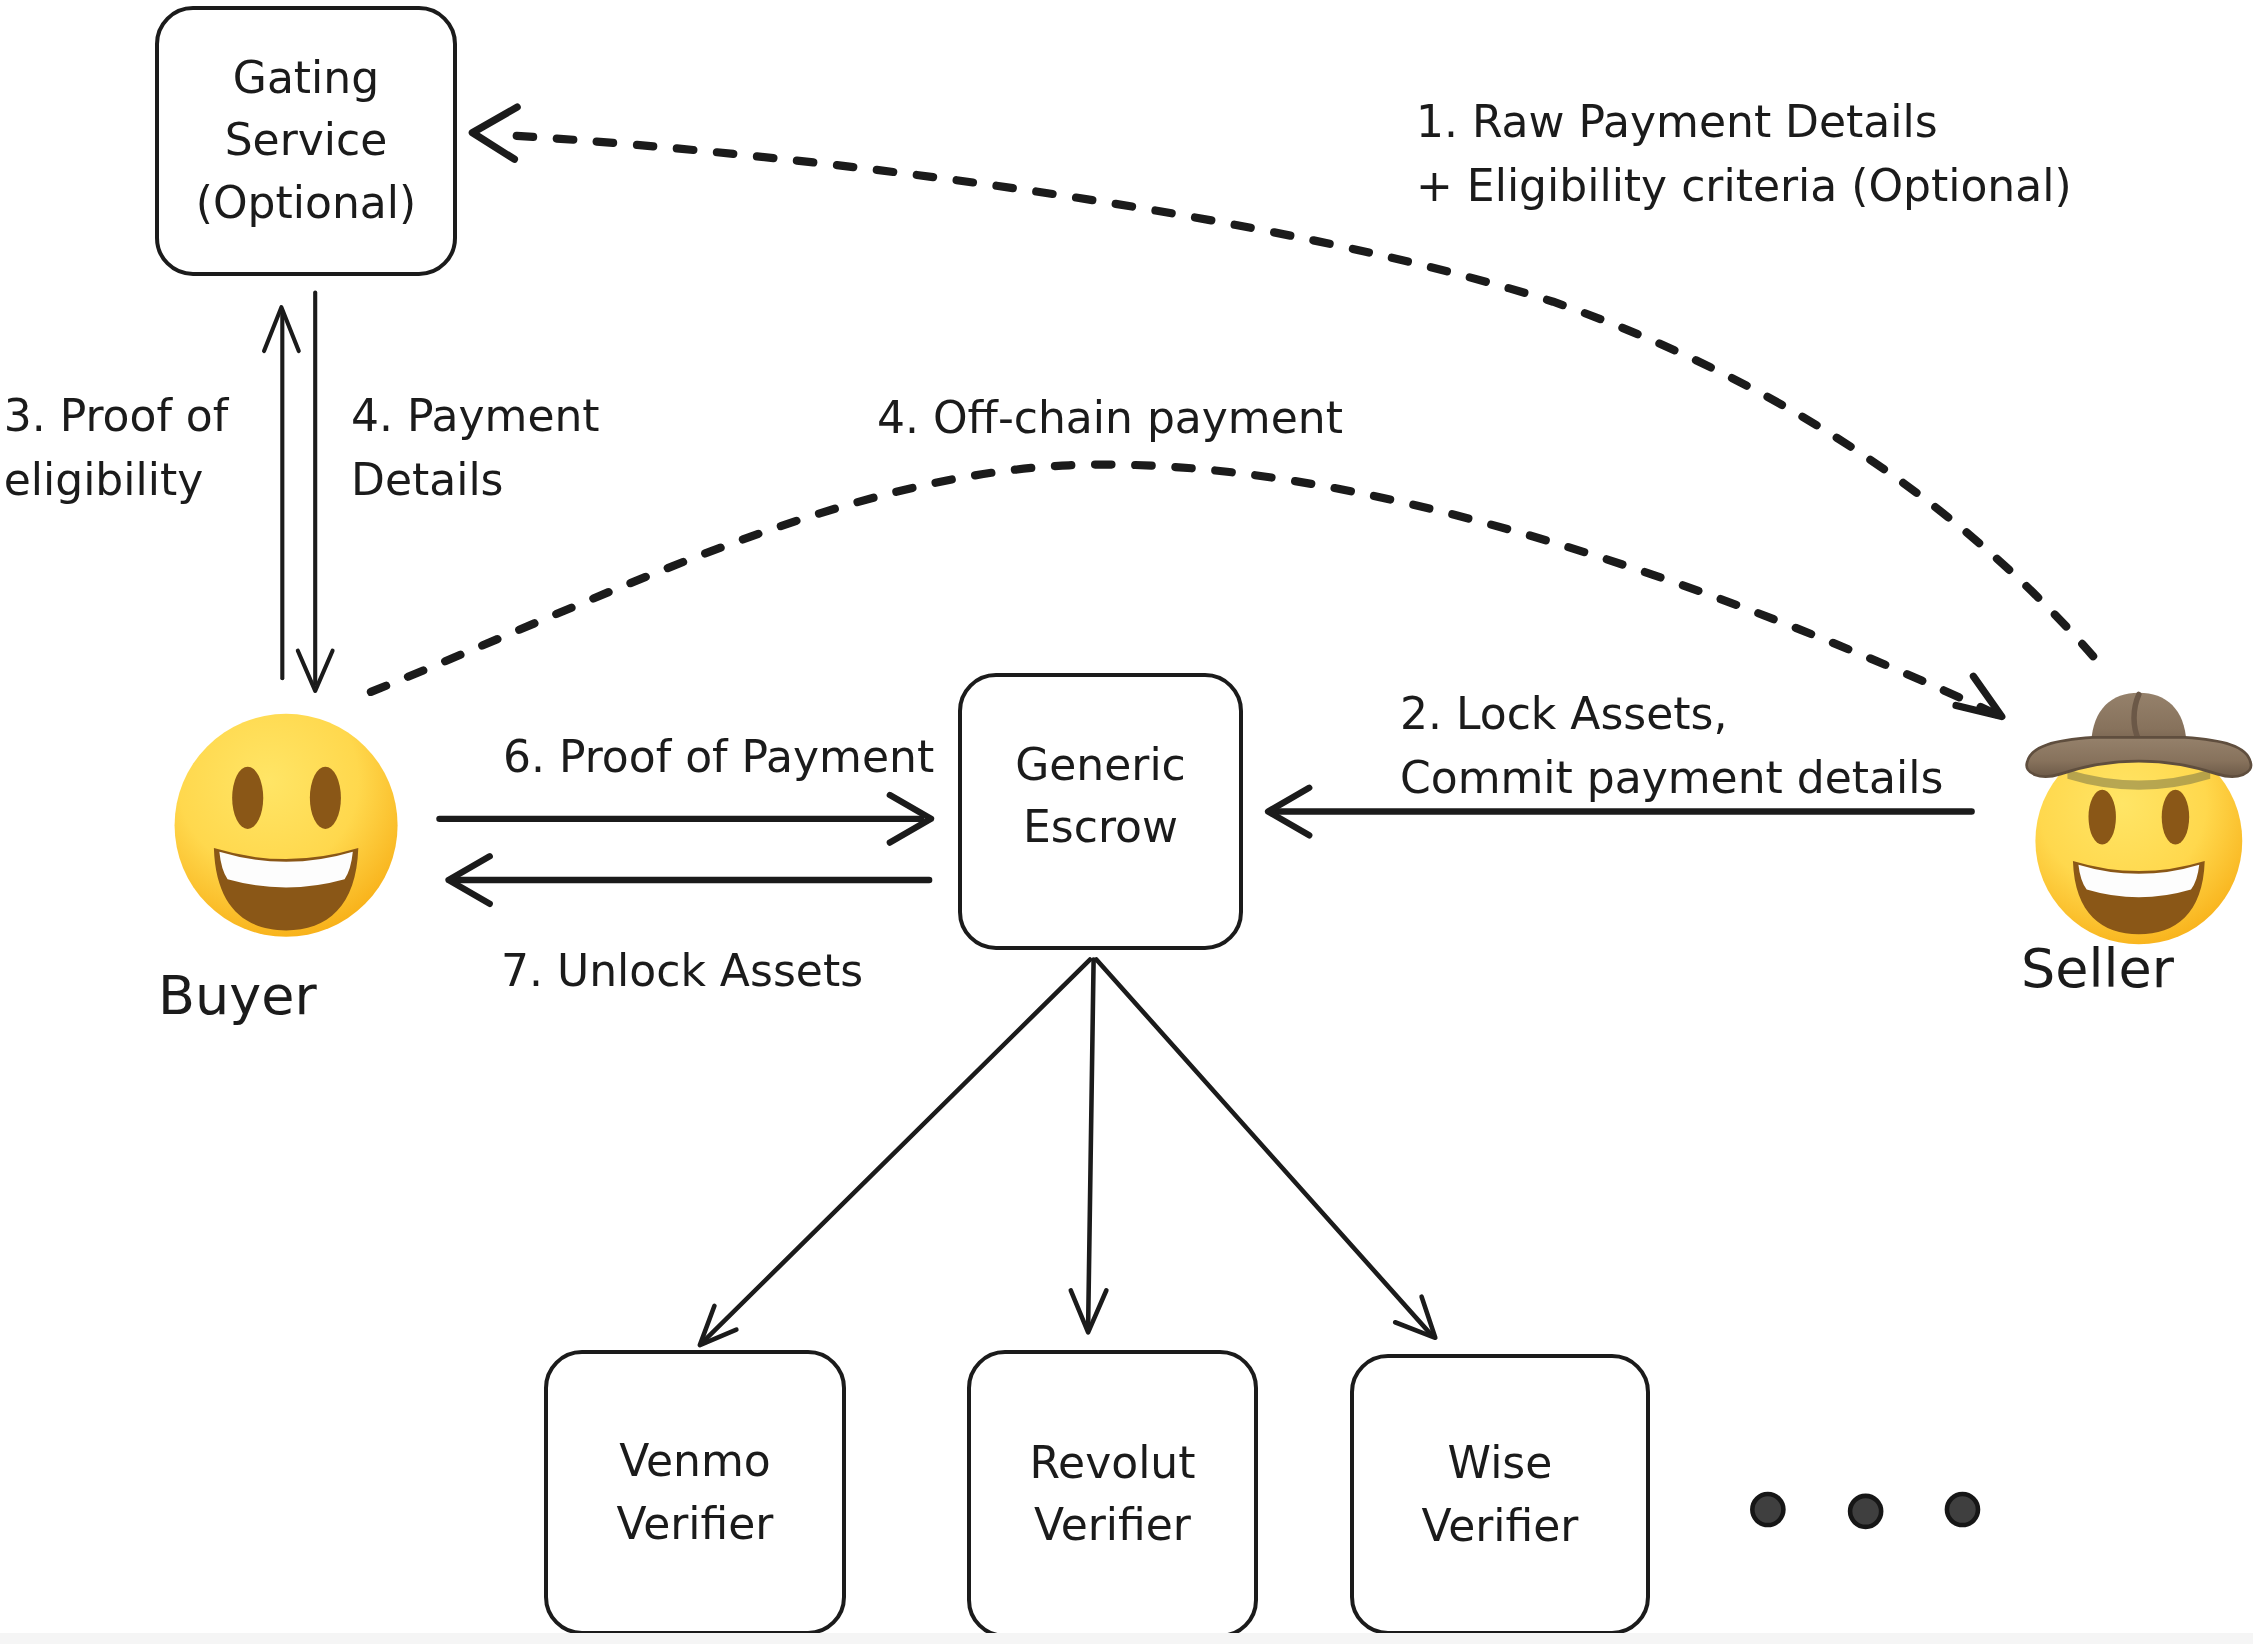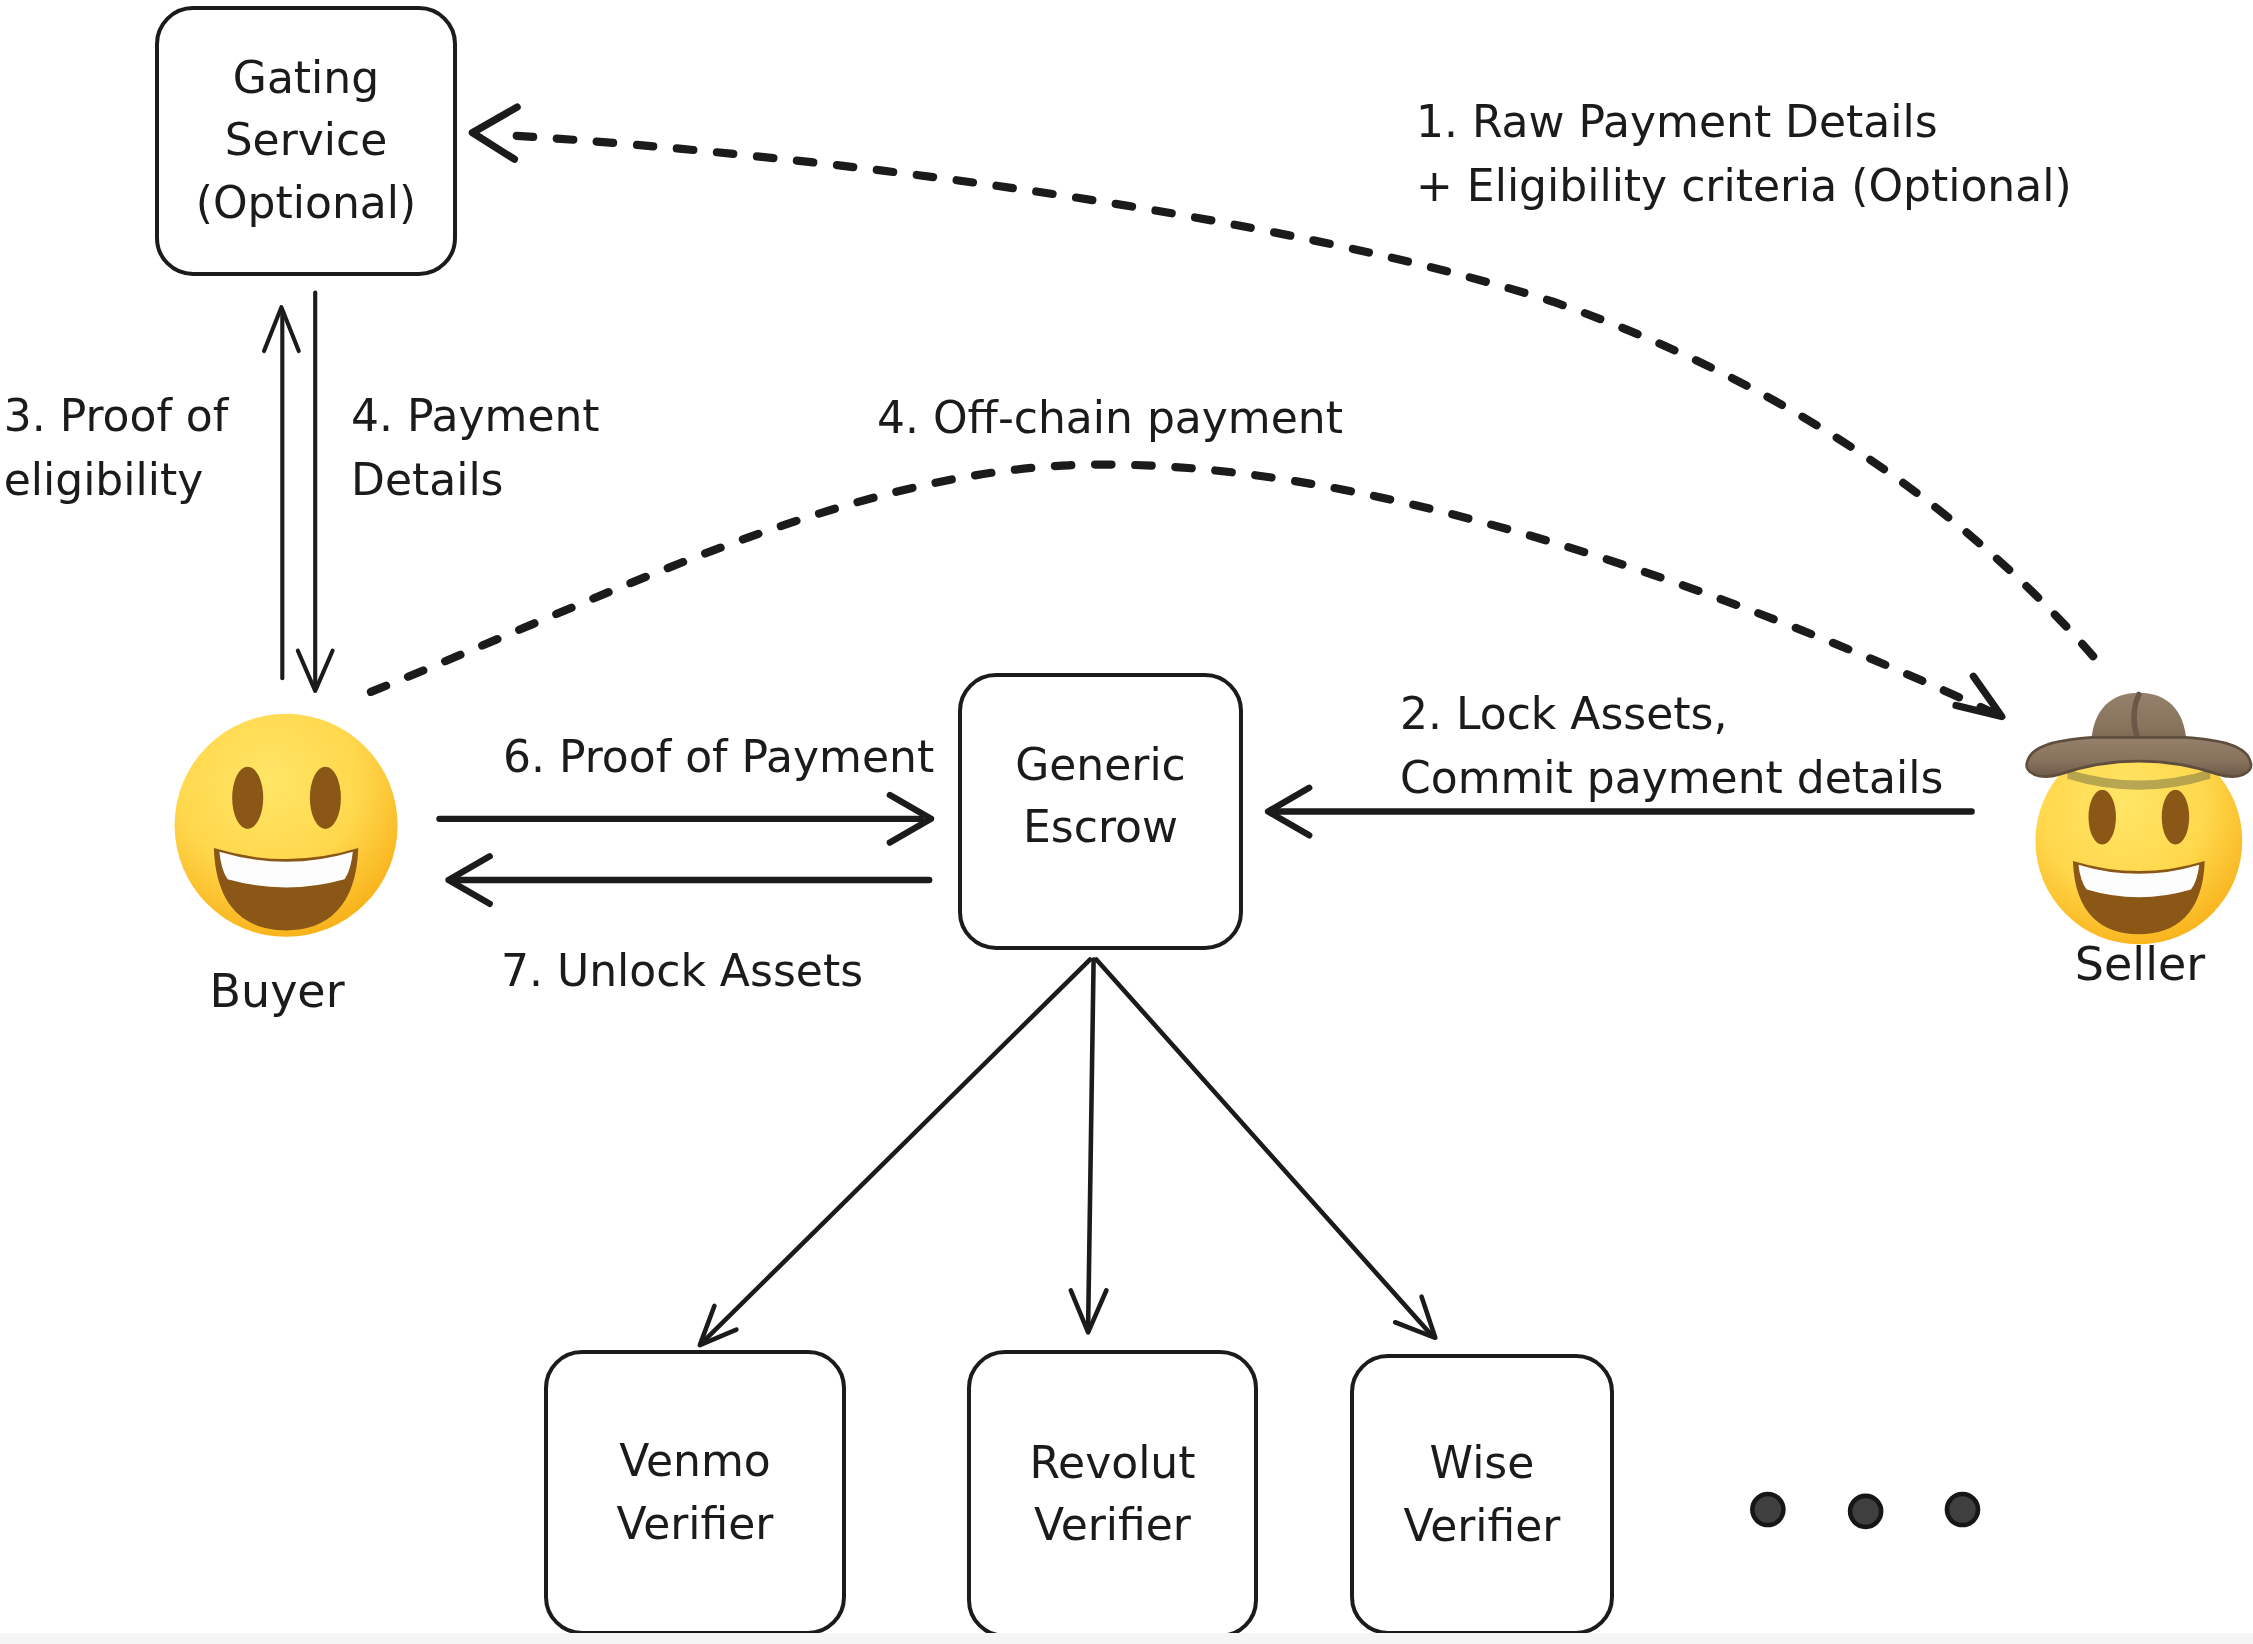--- a/index.html
+++ b/index.html
@@ -32,22 +32,22 @@
     font-size:44px;line-height:1.42;font-weight:500;
   }
   .node.label-top{align-items:flex-start;}
   .node.label-top .node-label{padding-top:57px;}
   .edge-label{
     position:absolute;white-space:pre-line;
     font-size:44px;line-height:1.45;font-weight:500;
     color:var(--ink,#1b1b1b);
   }
   .actor-label{
-    position:absolute;text-align:center;
-    font-size:46px;font-weight:500;white-space:pre-line;
+    position:absolute;text-align:left;
+    font-size:54px;font-weight:500;white-space:pre-line;
   }
   .emoji{position:absolute;}
   .bottom-strip{
     position:absolute;left:0;bottom:0;width:100%;height:12px;
     background:#f5f5f5;z-index:40;
   }
 </style>
 </head>
 <body>
 
@@ -106,21 +106,21 @@
   <div class="node" style="left:544px;top:1350px;width:302px;height:285px;">
     <span class="node-label">Venmo
 Verifier</span>
   </div>
 
   <div class="node" style="left:967px;top:1350px;width:291px;height:288px;">
     <span class="node-label">Revolut
 Verifier</span>
   </div>
 
-  <div class="node" style="left:1350px;top:1354px;width:264px;height:281px;">
+  <div class="node" style="left:1350px;top:1354px;width:300px;height:281px;">
     <span class="node-label">Wise
 Verifier</span>
   </div>
 
   <svg class="emoji" style="left:170px;top:711px;" width="234" height="234" viewBox="0 0 256 256">
     <defs>
       <radialGradient id="faceG1" cx="0.42" cy="0.3" r="0.9">
         <stop offset="0" stop-color="#ffe566"></stop>
         <stop offset="0.45" stop-color="#ffd84d"></stop>
         <stop offset="0.8" stop-color="#f8b119"></stop>

